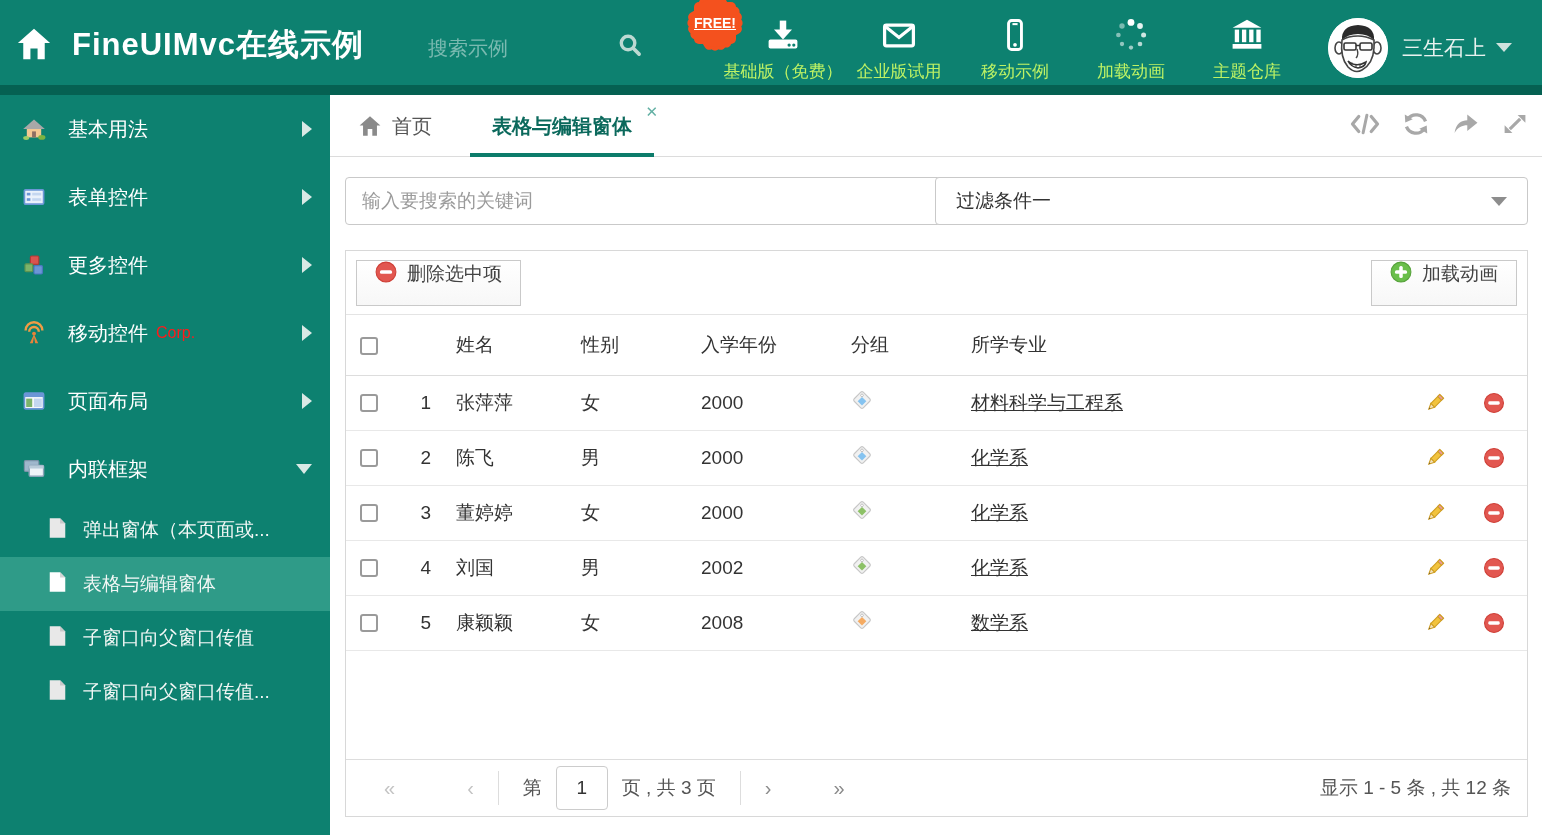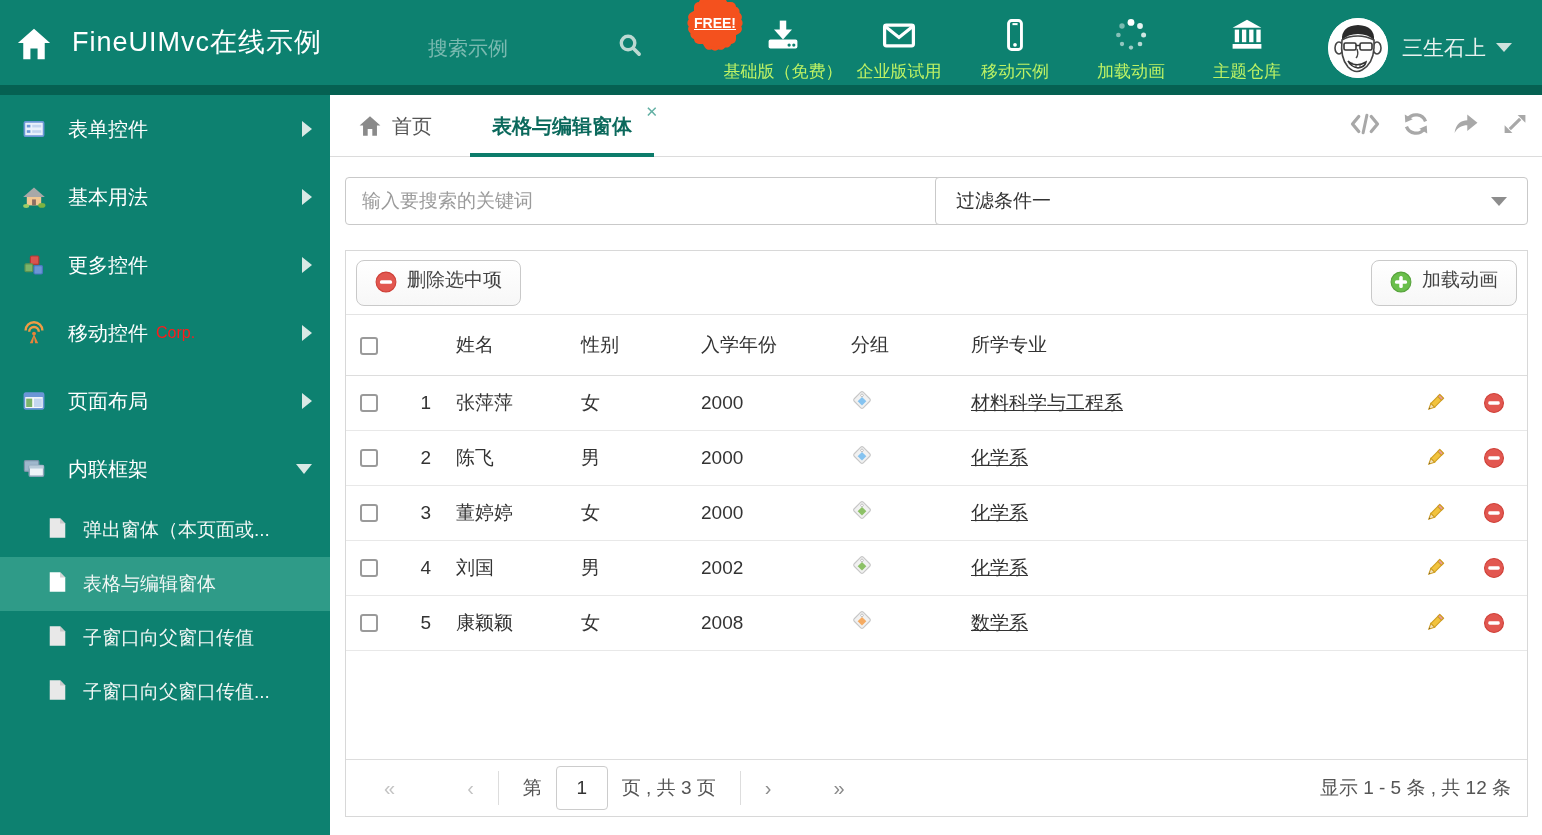--- a/index.html
+++ b/index.html
@@ -2,21 +2,21 @@
 <html><head>
 <meta charset="utf-8">
 <style>
   * { margin:0; padding:0; box-sizing:border-box; }
   html,body { width:1542px; height:835px; overflow:hidden; font-family:"Liberation Sans","DejaVu Sans",sans-serif; background:#fff; }
 
   
   .header { position:absolute; left:0; top:0; width:1542px; height:95px;
             background:#0d8170; border-bottom:10px solid #056152; }
   .home-ic { position:absolute; left:16px; top:27px; }
-  .app-title { position:absolute; left:72px; top:24px; color:#fff; font-size:27px; font-weight:normal; letter-spacing:1px; }
+  .app-title { position:absolute; left:72px; top:24px; color:#fff; font-size:31px; font-weight:bold; letter-spacing:1px; }
   .hdr-search { position:absolute; left:428px; top:30px; width:215px; height:34px; }
   .hdr-search .ph { position:absolute; left:0; top:5px; font-size:20px; color:rgba(255,255,255,.45); }
   .hdr-search .mag { position:absolute; right:0; top:2px; }
 
   .free-badge { position:absolute; left:684px; top:-8px; width:62px; height:62px; }
   .free-badge .sq { position:absolute; left:10px; top:10px; width:42px; height:42px; background:#f4511e; border-radius:5px; }
   .free-badge .r30 { transform:rotate(30deg); } .free-badge .r60 { transform:rotate(60deg); }
   .free-badge .r15 { transform:rotate(15deg); } .free-badge .r45 { transform:rotate(45deg); }
   .free-badge .core { position:absolute; left:7px; top:7px; width:48px; height:48px; background:#f4511e; border-radius:50%;
                       display:flex; align-items:center; justify-content:center; color:#fff; font-weight:bold; font-size:14px;text-decoration:underline; }
@@ -60,22 +60,22 @@
               font-family:"Liberation Sans","DejaVu Sans",sans-serif; outline:none; }
   .kw-input::placeholder { color:#9b9b9b; }
   .kw-mag { position:absolute; right:14px; top:12px; }
   .dd-wrap { position:absolute; left:590px; top:0; width:593px; height:48px; border:1px solid #c9c9c9; border-radius:4px;
              display:flex; align-items:center; padding:0 20px; cursor:pointer; background:#fff; }
   .dd-wrap .val { font-size:19px; color:#333; flex:1; }
   .caret-dn-g { width:0; height:0; border-left:8px solid transparent; border-right:8px solid transparent; border-top:9px solid #8d8d8d; }
 
   .panel { position:absolute; left:15px; top:155px; width:1183px; height:567px; border:1px solid #d8d8d8; background:#fff; }
   .toolbar { height:64px; border-bottom:1px solid #e4e4e4; position:relative; }
-  .btn { position:absolute; top:9px; height:46px; border:1px solid #c9c9c9; border-radius:8px; background:linear-gradient(#ffffff,#f7f7f7);
-         display:flex; align-items:flex-end; padding:12px 18px; cursor:pointer; font-size:19px; color:#444; }
+  .btn { position:absolute; top:9px; height:46px; border:1px solid #c9c9c9; border-radius:0; background:linear-gradient(#ffffff,#f7f7f7);
+         display:flex; align-items:flex-start; padding:0 18px; cursor:pointer; font-size:19px; color:#444; }
   .btn .lb { margin-left:10px; }
   .btn-del { left:10px; }
   .btn-add { right:10px; }
 
   table.grid { border-collapse:collapse; width:1181px; table-layout:fixed; }
   .grid th, .grid td { font-weight:normal; text-align:left; font-size:19px; color:#333; padding:0; }
   .grid thead tr { height:60px; border-bottom:1px solid #dddddd; }
   .grid tbody tr { height:55px; border-bottom:1px solid #e8e8e8; }
   .cb { display:inline-block; width:18px; height:18px; border:2px solid #9a9a9a; border-radius:3px; background:#fff; cursor:pointer; vertical-align:middle; }
   .c-check { text-align:center !important; }
@@ -207,42 +207,42 @@
     </div>
     <span class="uname">三生石上</span>
     <span class="caret-dn-w"></span>
   </div>
 </div>
 
 <div class="sidebar">
   <div class="m-item">
     <span class="mi">
       <svg width="24" height="24" viewBox="0 0 20 20">
+          <polygon points="10,2 19,10 1,10" fill="#a8a8a8"></polygon>
+          <rect x="4" y="10" width="12" height="7" fill="#f3c892"></rect>
+          <rect x="8.4" y="12" width="3.2" height="5" fill="#8d6e63"></rect>
+          <ellipse cx="16.5" cy="17" rx="3" ry="2" fill="#7cb342"></ellipse>
+          <ellipse cx="3.5" cy="17.5" rx="2.5" ry="1.6" fill="#9ccc65"></ellipse>
+        </svg>
+    </span>
+    <span class="lb">基本用法</span>
+    <span class="spacer"></span>
+      <span class="tri-r"></span>
+  </div>
+  <div class="m-item">
+    <span class="mi">
+      <svg width="24" height="24" viewBox="0 0 20 20">
           <rect x="2" y="4" width="16" height="12" rx="1" fill="#eaf1fb" stroke="#6b96d6" stroke-width="1.4"></rect>
           <rect x="4" y="6.5" width="3" height="2.2" fill="#6b96d6"></rect>
           <rect x="8.5" y="6.5" width="7.5" height="2.2" fill="#c4d6f0"></rect>
           <rect x="4" y="11" width="3" height="2.2" fill="#6b96d6"></rect>
           <rect x="8.5" y="11" width="7.5" height="2.2" fill="#c4d6f0"></rect>
         </svg>
     </span>
     <span class="lb">表单控件</span>
-    <span class="spacer"></span>
-      <span class="tri-r"></span>
-  </div>
-  <div class="m-item">
-    <span class="mi">
-      <svg width="24" height="24" viewBox="0 0 20 20">
-          <polygon points="10,2 19,10 1,10" fill="#a8a8a8"></polygon>
-          <rect x="4" y="10" width="12" height="7" fill="#f3c892"></rect>
-          <rect x="8.4" y="12" width="3.2" height="5" fill="#8d6e63"></rect>
-          <ellipse cx="16.5" cy="17" rx="3" ry="2" fill="#7cb342"></ellipse>
-          <ellipse cx="3.5" cy="17.5" rx="2.5" ry="1.6" fill="#9ccc65"></ellipse>
-        </svg>
-    </span>
-    <span class="lb">基本用法</span>
     <span class="spacer"></span>
       <span class="tri-r"></span>
   </div>
   <div class="m-item">
     <span class="mi">
       <svg width="24" height="24" viewBox="0 0 20 20">
           <rect x="7" y="2.5" width="7" height="7" rx="1" fill="#d9534f" stroke="#b03a37" stroke-width="1"></rect>
           <rect x="2.5" y="9" width="6.5" height="6.5" rx="1" fill="#7cb36a" stroke="#5d9350" stroke-width="1"></rect>
           <rect x="10" y="10.5" width="7" height="7" rx="1" fill="#6b96d6" stroke="#4a77c0" stroke-width="1"></rect>
         </svg>

